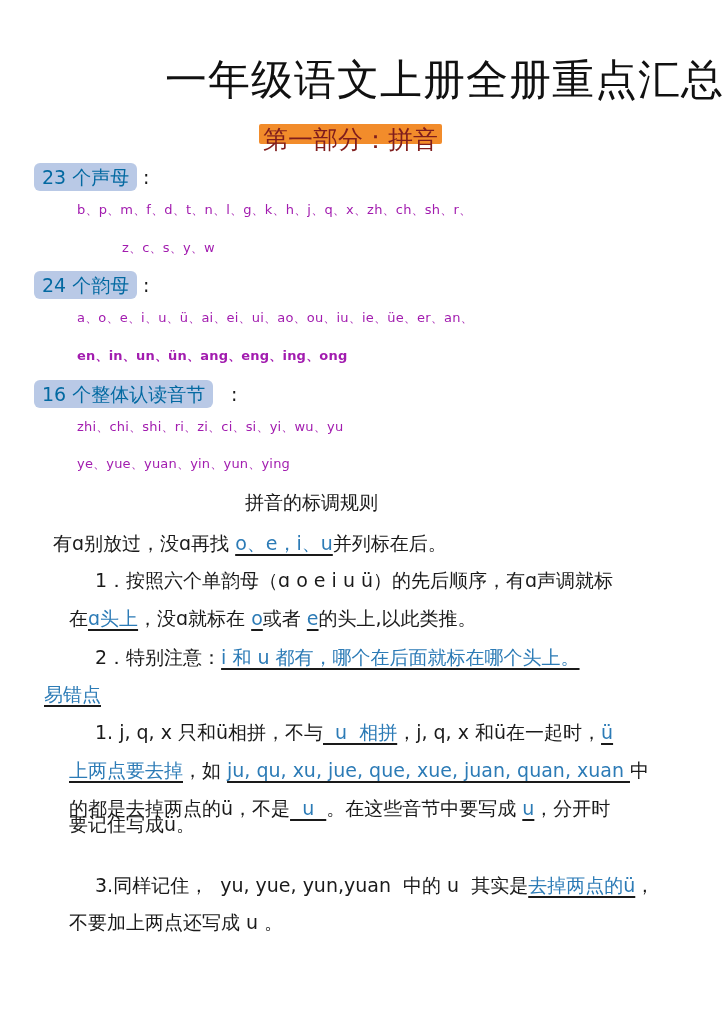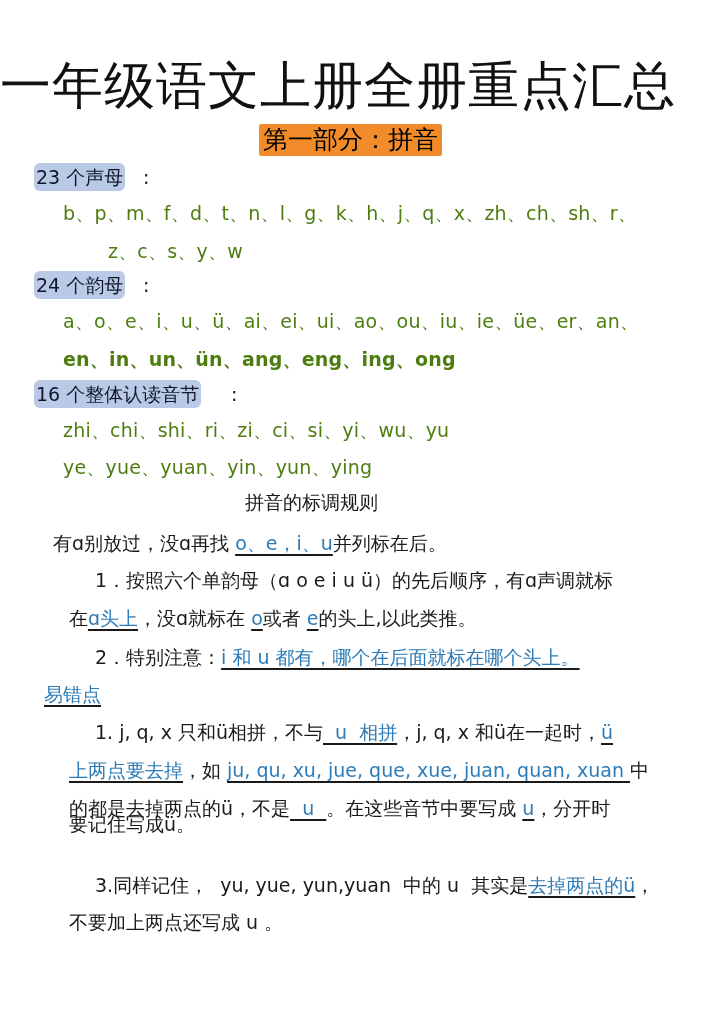--- a/index.html
+++ b/index.html
@@ -4,36 +4,36 @@
   <style>
     * { box-sizing: border-box; margin: 0; padding: 0; }
     html, body { width: 724px; height: 1024px; background: #ffffff; overflow: hidden; }
     body {
       font-family: "DejaVu Sans", "Liberation Sans", sans-serif;
       color: #1a1a1a;
       position: relative;
     }
     .title {
       position: absolute; left: 0; top: 52px; width: 724px;
-      text-align: left; font-size: 51px; letter-spacing: 1px; color: #111;
+      text-align: right; font-size: 42px; letter-spacing: 1px; color: #111;
       font-weight: normal;
     }
     .part-badge {
-      position: absolute; left: 259px; top: 124px; height: 32px;
-      padding: 0 4px; background: #f28c2b; color: #000000;
+      position: absolute; left: 259px; top: 124px; height: 20px;
+      padding: 0 4px; background: #f28c2b; color: #7f1d1d;
       font-size: 25px; line-height: 32px; border-radius: 2px;
     }
     .section-label {
       position: absolute; left: 34px; height: 28px;
-      padding: 0 2px; background: #b9c9e6; color: #0f172a;
+      padding: 0 8px; background: #b9c9e6; color: #0369a1;
       font-size: 19px; line-height: 28px; border-radius: 6px;
     }
     .label-colon { position: absolute; font-size: 19px; line-height: 28px; color: #1a1a1a; }
     .pinyin-line {
-      position: absolute; left: 63px; font-size: 19px; color: #4d7c0f;
+      position: absolute; left: 77px; font-size: 13px; color: #a21caf;
       white-space: nowrap; letter-spacing: 0.2px;
     }
     .rules-heading {
       position: absolute; left: 0; top: 490px; width: 623px; text-align: center;
       font-size: 19px; color: #1a1a1a;
     }
     .text-line {
       position: absolute; font-size: 19px; color: #1a1a1a; white-space: nowrap;
     }
     .u {

